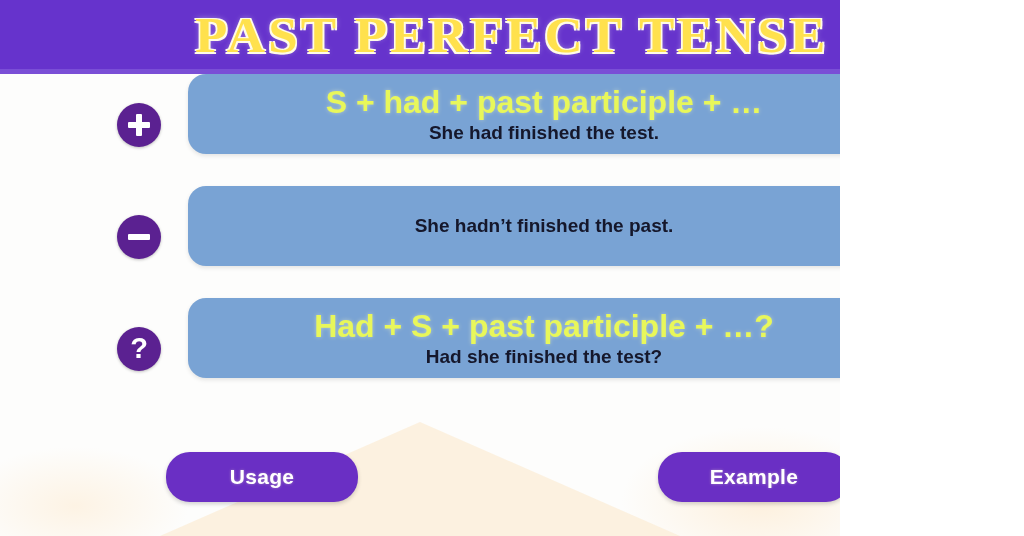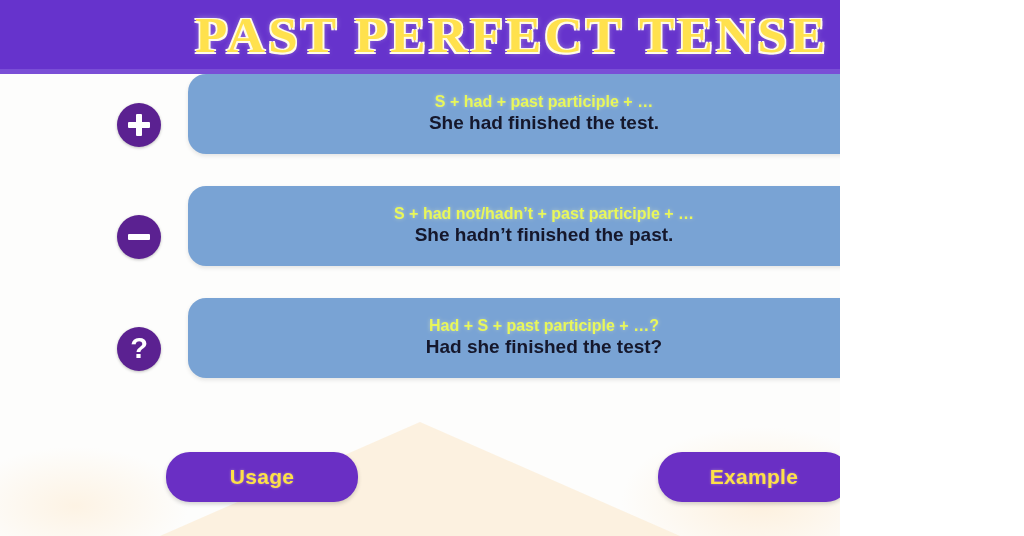--- a/index.html
+++ b/index.html
@@ -157,21 +157,21 @@
     height: 80px;
     background: #79a3d4;
     border-radius: 18px;
     box-shadow: 0 2px 4px rgba(0,0,0,0.10);
     display: flex;
     flex-direction: column;
     align-items: center;
     justify-content: center;
   }
   .formula {
-    font-size: 16px;
+    font-size: 32px;
     font-weight: bold;
     color: #e8f75a;
     text-shadow: 0 0 4px rgba(255,255,200,0.45);
     line-height: 1.15;
     white-space: nowrap;
   }
   .example {
     font-size: 19px;
     font-weight: bold;
     color: #15172b;
@@ -190,21 +190,21 @@
   }
   .btn {
     position: absolute;
     top: 0;
     width: 192px;
     height: 50px;
     background: #6a2fc4;
     border: none;
     border-radius: 24px;
     box-shadow: 0 2px 4px rgba(0,0,0,0.18);
-    color: #fde047;
+    color: #ffffff;
     font-family: "Liberation Sans", sans-serif;
     font-size: 21px;
     font-weight: bold;
     letter-spacing: 0.3px;
     cursor: pointer;
     text-shadow: 0 0 3px rgba(255,250,200,0.4);
   }
   .btn-usage { left: 166px; }
   .btn-example { left: 658px; }
 </style>
@@ -232,21 +232,20 @@
         <div class="formula">S + had + past participle + …</div>
         <div class="example">She had finished the test.</div>
       </div>
     </div>
 
     <div class="row">
       <div class="badge">
         <span class="glyph-minus"></span>
       </div>
       <div class="card">
-        <div class="formula">S + had not/hadn’t + past participle + …</div>
         <div class="example">She hadn’t finished the past.</div>
       </div>
     </div>
 
     <div class="row">
       <div class="badge">
         <span class="glyph-question">?</span>
       </div>
       <div class="card">
         <div class="formula">Had + S + past participle + …?</div>

